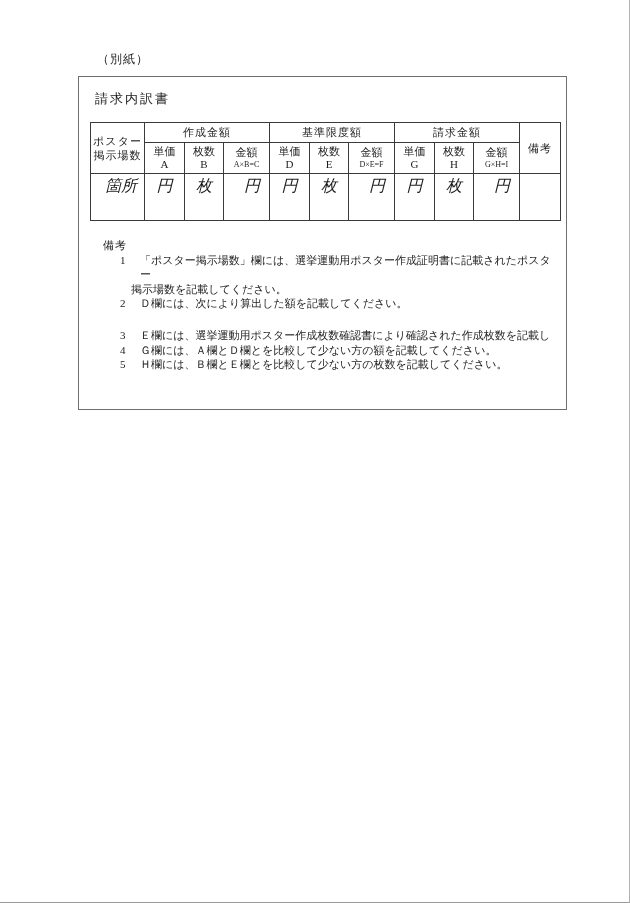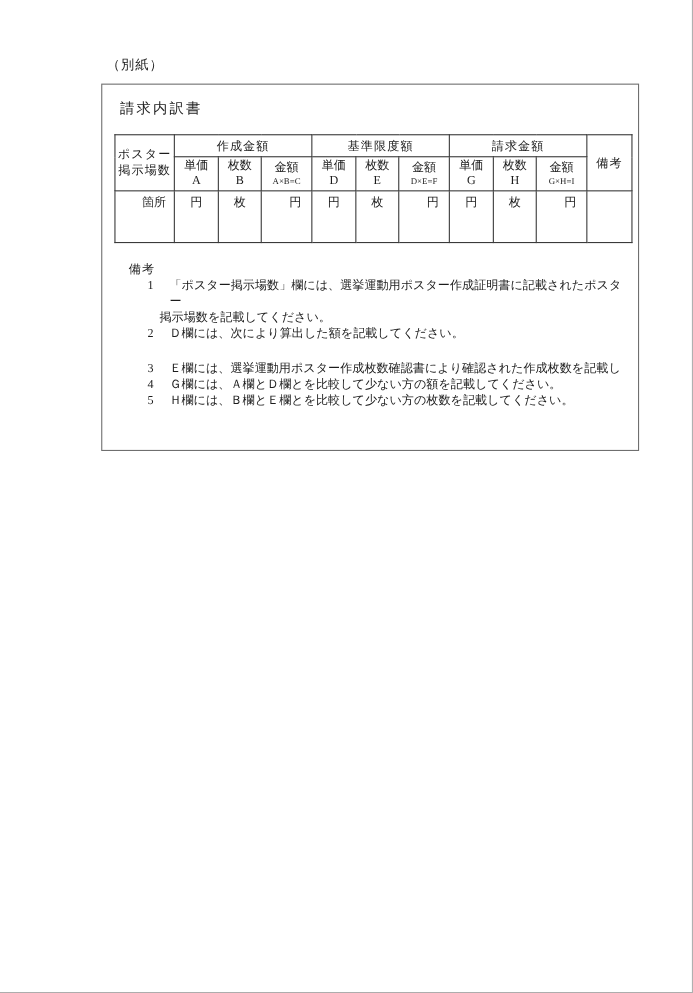--- a/index.html
+++ b/index.html
@@ -14,21 +14,21 @@
     position:absolute; left:0; top:0; width:630px; height:903px;
     background:#ffffff;
     border-right:1px solid #b0b0b0;
     border-bottom:1px solid #9a9a9a;
   }
   .attachment-label {
     position:absolute; left:97px; top:52px;
     font-size:12px; line-height:15px; letter-spacing:1px;
   }
   .outer-box {
-    position:absolute; left:92px; top:76px;
+    position:absolute; left:78px; top:76px;
     width:489px; height:334px;
     border:1px solid #6f6f6f;
     background:#ffffff;
   }
   .doc-title {
     position:absolute; left:16px; top:13px;
     font-size:13px; letter-spacing:2px;
   }
   table.form-table {
     position:absolute; left:11px; top:45px;
@@ -42,21 +42,21 @@
     padding:0;
     overflow:hidden;
   }
   tr.group-row td { height:20px; font-size:11px; letter-spacing:1px; }
   tr.sub-row td { height:31px; vertical-align:middle;font-family:Liberation Serif, serif; }
   tr.sub-row .sub-name { font-size:11px; line-height:13px; }
   tr.sub-row .sub-letter { font-size:11px; line-height:13px; }
   tr.sub-row .sub-letter.small { font-size:8px; line-height:11px; letter-spacing:0; }
   td.poster-head { font-size:11px; line-height:14px; }
   td.remarks-head { font-size:11px; letter-spacing:4px; padding-left:4px; }
-  tr.data-row td { height:47px; vertical-align:top; font-size:11px; }
+  tr.data-row td { height:47px; vertical-align:top; font-size:16px;font-style:italic; }
   tr.data-row td .u { display:block; padding-top:2px; }
   tr.data-row td.u-right .u { text-align:right; padding-right:9px; }
   tr.data-row td.u-center .u { text-align:center; }
   tr.data-row td.poster-unit .u { text-align:right; padding-right:7px; }
   .notes {
     position:absolute; left:24px; top:161px; width:452px;
     font-size:11px; line-height:14.6px;
   }
   .note-heading { letter-spacing:1px; }
   .note-line { display:flex; }

